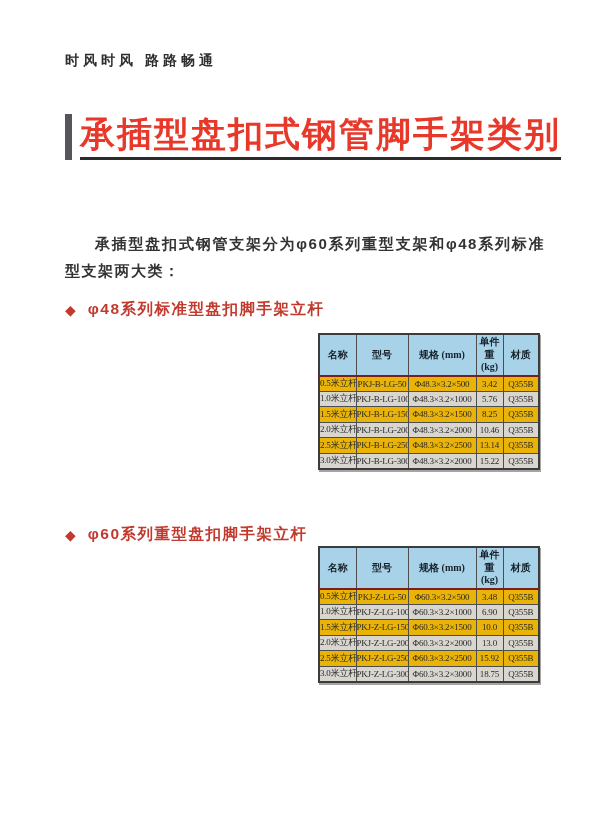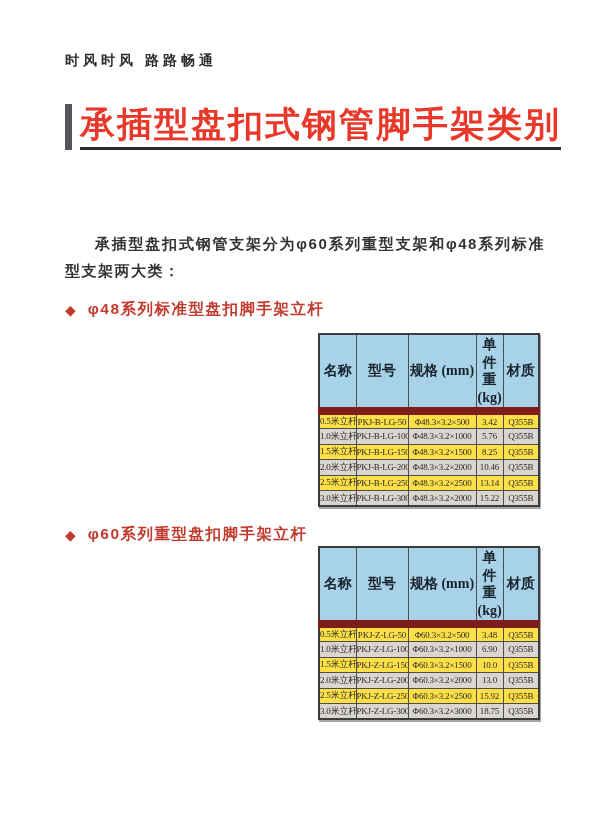--- a/index.html
+++ b/index.html
@@ -19,21 +19,21 @@
     position: absolute;
     left: 65px; top: 52px;
     font-size: 14px;
     font-weight: bold;
     color: #2e2e2e;
     letter-spacing: 4px;
   }
 
   .title-block {
     position: absolute;
-    left: 65px; top: 104px;
+    left: 65px; top: 114px;
     display: flex;
     align-items: stretch;
     justify-content: center;
   }
   .title-bar {
     width: 7px;
     background: #55565a;
     margin-right: 8px;
   }
   .title-texts { display: inline-block; border-bottom: 3px solid #2b2b2b; padding-bottom: 3px; }
@@ -119,35 +119,35 @@
   .spec-table th, .spec-table td {
     border: 1px solid #4d4d4d;
     text-align: center;
     vertical-align: middle;
     overflow: hidden;
   }
   .spec-table { border: 2px solid #3c3c3c; }
   .spec-table th {
     background: #a8d2e8;
     color: #17222b;
-    font-size: 14px;
+    font-size: 10px;
     font-weight: bold;
     height: 30px;
     line-height: 1.25;
-    border-bottom: 8px solid #7f1d1d;
+    border-bottom: 2px solid #7f1d1d;
     padding: 1px;
   }
   .spec-table td {
     font-size: 9px;
     color: #2a2a2a;
     height: 15.5px;
     white-space: nowrap;
     letter-spacing: -0.2px;
   }
-  .spec-table tr.even td { background: #fde047; }
+  .spec-table tr.even td { background: #eab308; }
   .spec-table tr.odd td  { background: #d9d6d0; }
 
   .col-name   { width: 37px; }
   .col-model  { width: 52px; margin-left: 40px; }
   .col-spec   { width: 68px; }
   .col-weight { width: 27px; }
   .col-mat    { width: 36px; }
 </style>
 </head>
 <body>

